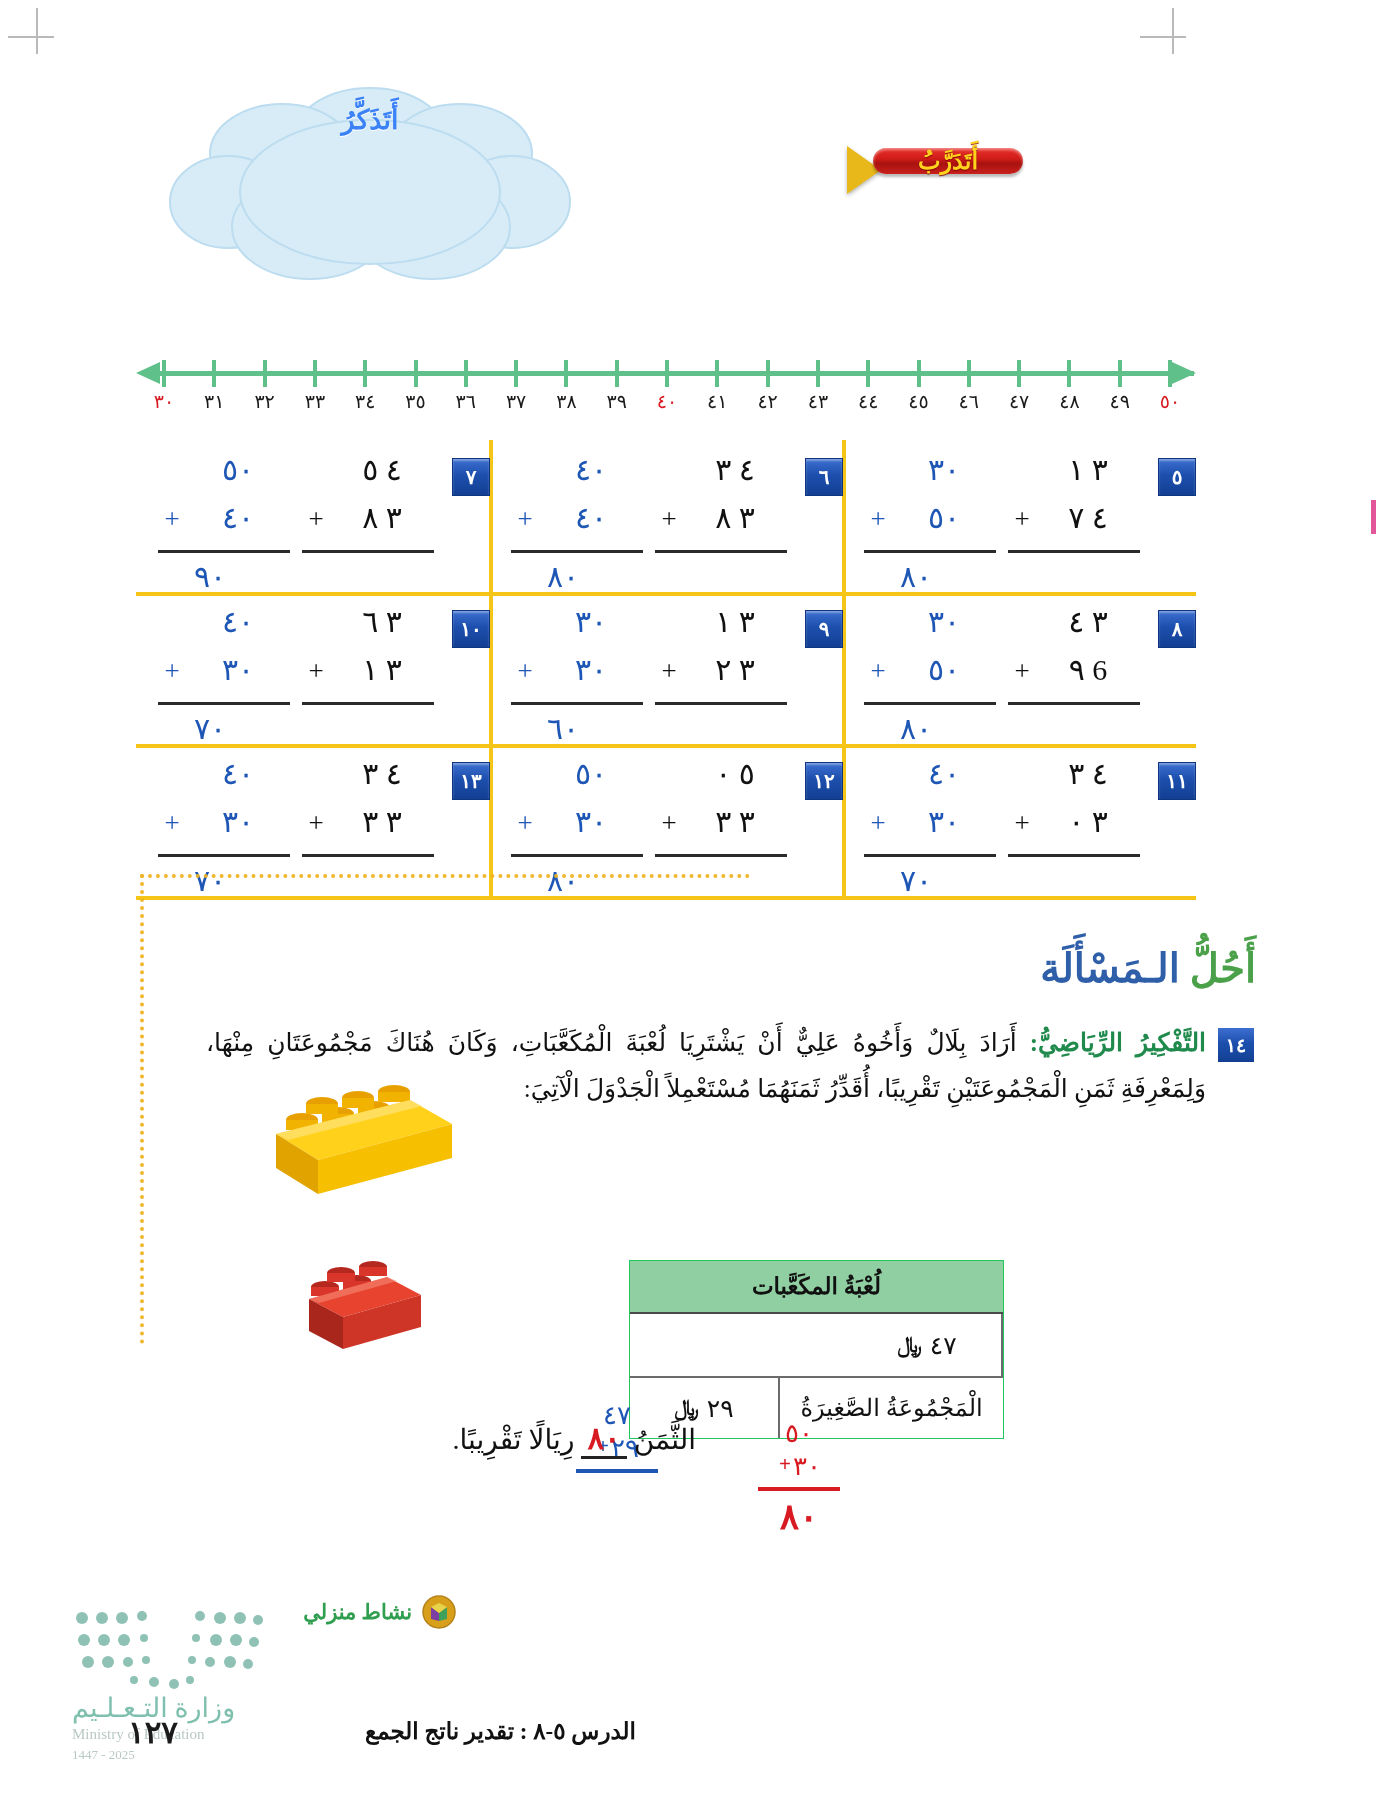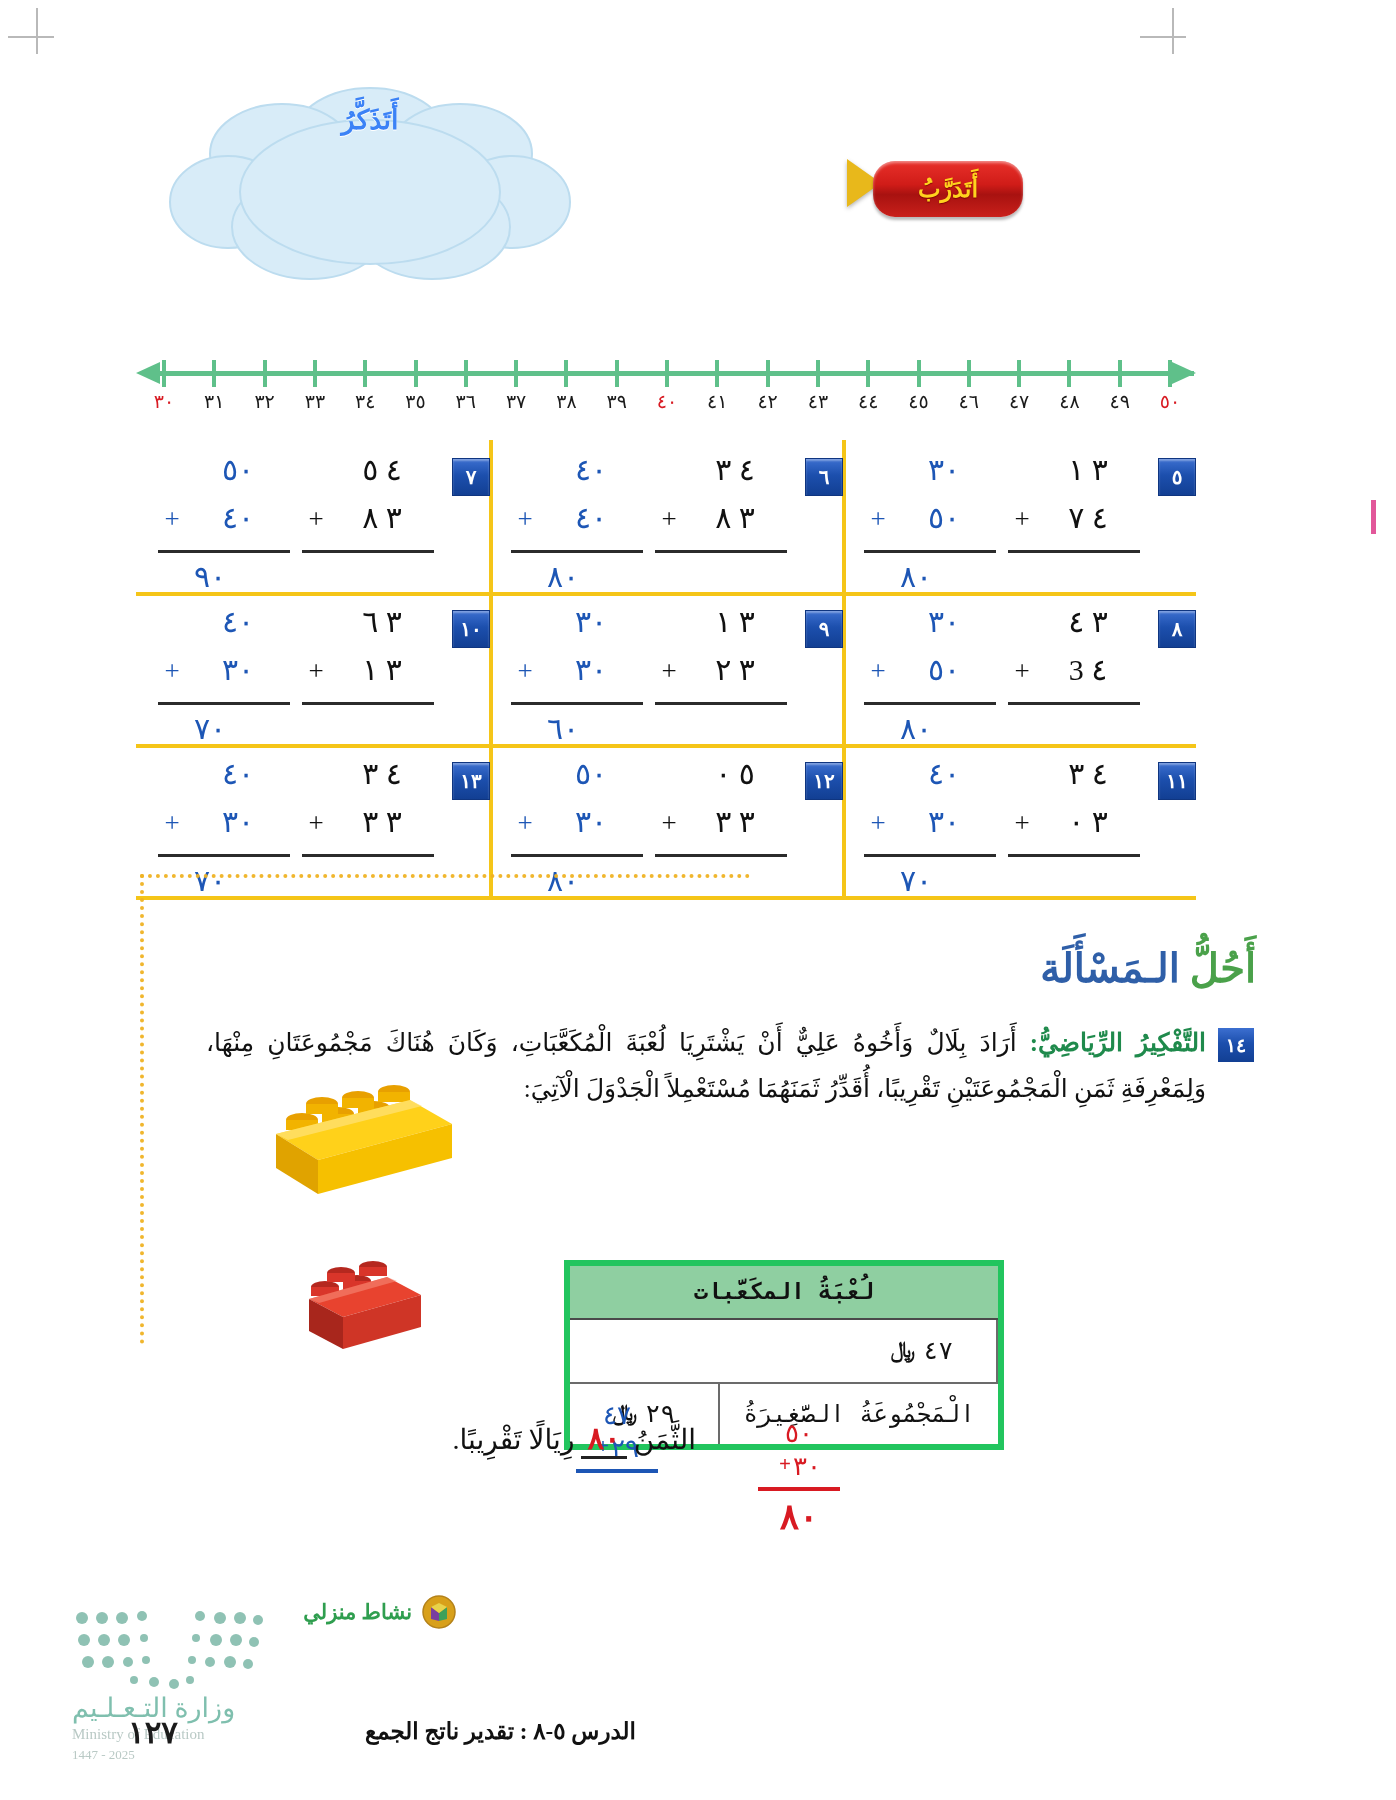--- a/index.html
+++ b/index.html
@@ -24,21 +24,21 @@
   .cloud-wrap { position:absolute; left:160px; top:72px; width:420px; height:215px; }
   .cloud-svg { position:absolute; inset:0; }
   .cloud-text { position:absolute; inset:0; padding:18px 40px 10px; text-align:center; }
   .cloud-title {
     color:#3b82f6; font-weight:bold; font-size:27px; letter-spacing:0;
     margin-top:14px; text-shadow:0 1px 0 #ffffff;
   }
   .cloud-body { color:#1b1b1b; font-size:20.5px; line-height:1.55; margin-top:8px; }
 
   
-  .banner { position:absolute; left:873px; top:148px; width:150px; height:56px;margin-top:13px; }
+  .banner { position:absolute; left:873px; top:148px; width:150px; height:26px; }
   .banner-pill {
     position:absolute; inset:0; border-radius:22px;
     background:linear-gradient(180deg,#e8302a 0%,#d01c18 42%,#a81210 60%,#c9201b 100%);
     box-shadow:0 3px 3px rgba(0,0,0,.28), inset 0 2px 3px rgba(255,255,255,.45);
     display:flex; align-items:center; justify-content:center;
   }
   .banner-pill span {
     color:#ffd21e; font-weight:bold; font-size:24px;
     text-shadow:0 1px 1px rgba(120,0,0,.85);
   }
@@ -119,21 +119,21 @@
     color:#fff; font-size:19px; font-weight:bold;
     display:flex; align-items:center; justify-content:center;
   }
   .p14-text {
     position:absolute; right:190px; top:1020px; width:1000px;
     font-size:25px; line-height:1.85; color:#111; text-align:justify;
   }
   .p14-text .label { color:#1f8a4c; font-weight:bold; }
 
   
-  .tbl { position:absolute; right:392px; top:1260px; width:440px; border:6px solid #22c55e;font-family:Liberation Mono, monospace; }
+  .tbl { position:absolute; right:392px; top:1260px; width:375px; border:1px solid #22c55e; }
   .tbl .thead {
     background:#8fcfa1; text-align:center; font-size:23px; font-weight:bold;
     padding:12px 0; border-bottom:2px solid #4a4a4a; color:#111;
   }
   .tbl .trow { display:flex; height:62px; }
   .tbl .trow + .trow { border-top:2px solid #6b6b6b; }
   .tbl .tname { flex:1; display:flex; align-items:center; justify-content:center; font-size:24px; color:#111; }
   .tbl .tprice {
     width:150px; border-right:2px solid #6b6b6b;
     display:flex; align-items:center; justify-content:center; gap:8px;
@@ -400,21 +400,21 @@
             <div class="psum">٩٠</div>
           </div>
         </div>
         <div class="cell" style="right: 0px; top: 164px;">
           <div class="num-badge">٨</div>
           <div class="prob-orig">
             <div class="prow">
               <span class="pval">٣ ٤</span>
             </div>
             <div class="prow">
-              <span class="pval">٤ 3</span>
+              <span class="pval">6 ٩</span>
               <span class="plus">+</span>
             </div>
             <div class="rule"></div>
           </div>
           <div class="prob-round">
             <div class="prow">
               <span class="pval">٣٠</span>
             </div>
             <div class="prow">
               <span class="pval">٥٠</span>

